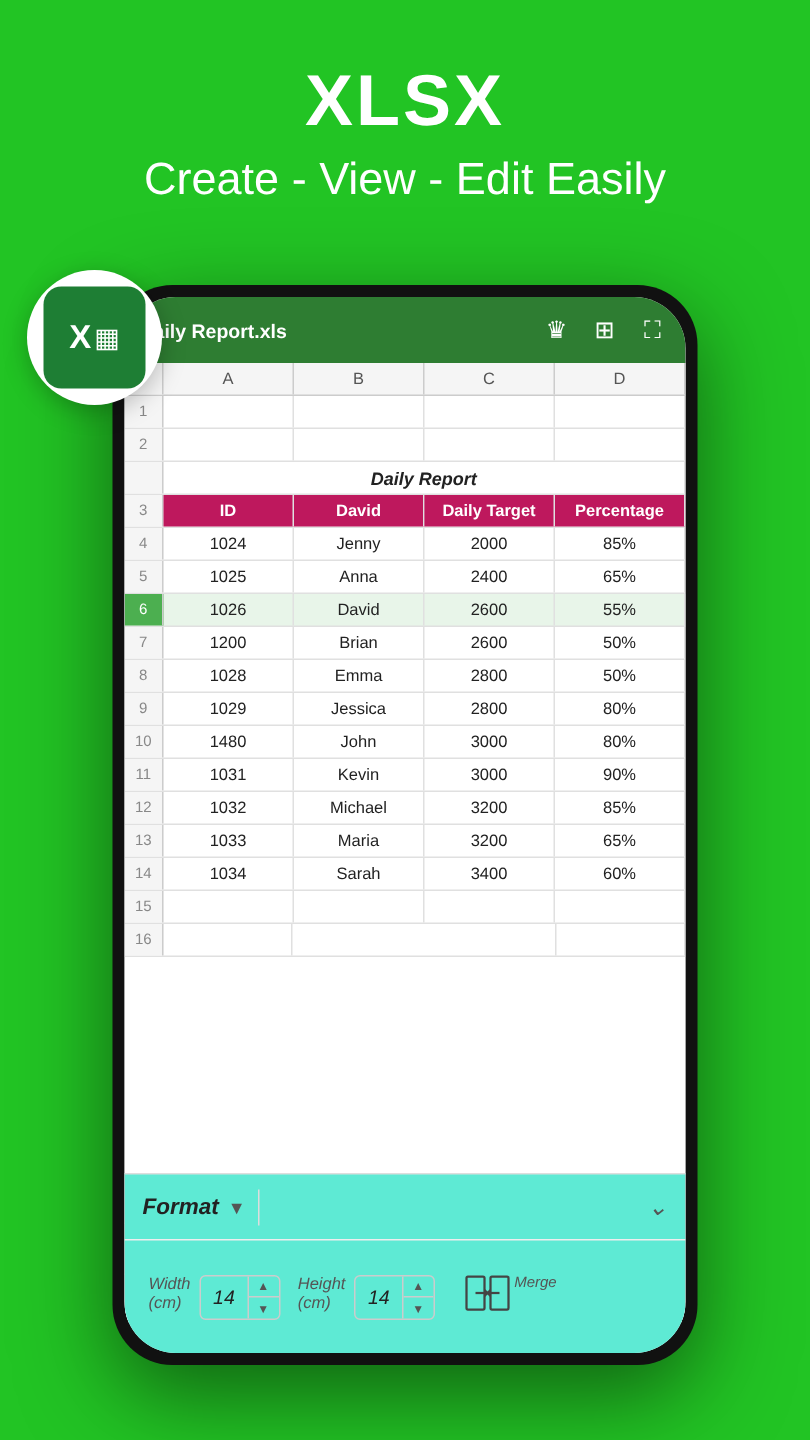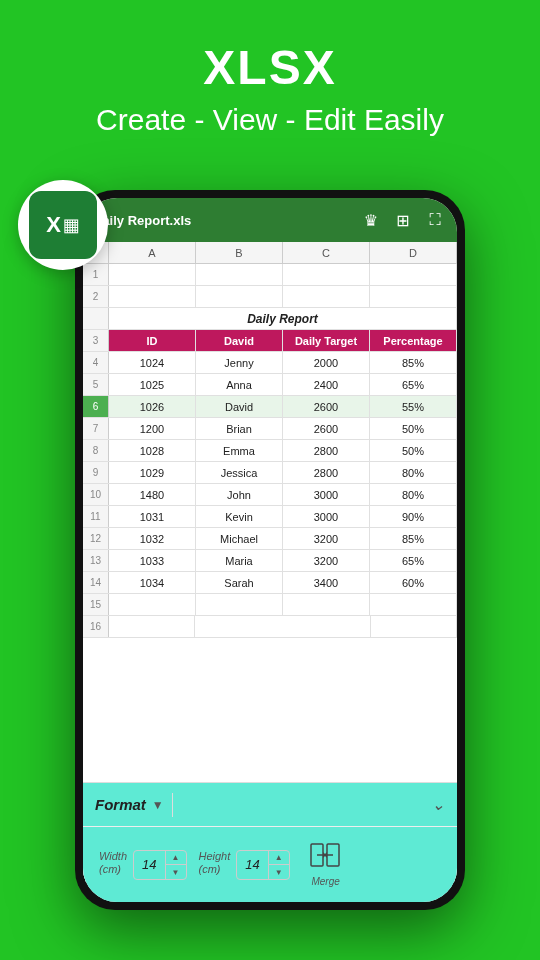--- a/index.html
+++ b/index.html
@@ -247,22 +247,22 @@
       color: #555;
       text-align: center;
       height: 15px;
       line-height: 15px;
       cursor: pointer;
     }
     .spinner-up { border-bottom: 1px solid #ccc; }
 
     .toolbar-action {
       display: flex;
-      flex-direction: column;
-      align-items: flex-end;
+      flex-direction: row;
+      align-items: flex-start;
       gap: 3px;
       margin-left: 8px;
     }
     .toolbar-action-icon {
       font-size: 22px;
       color: #444;
     }
     .toolbar-action-label {
       font-size: 10px;
       color: #555;

